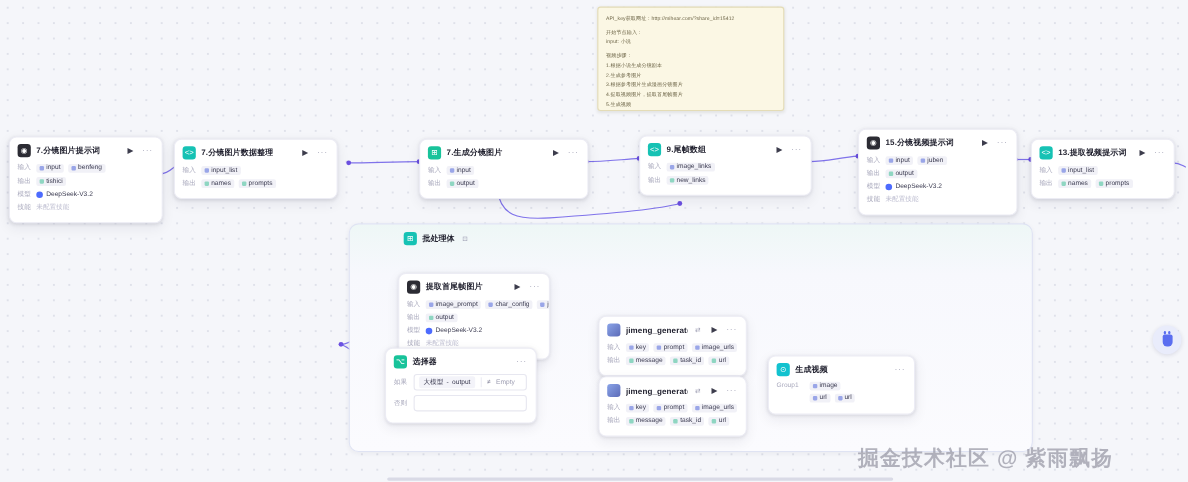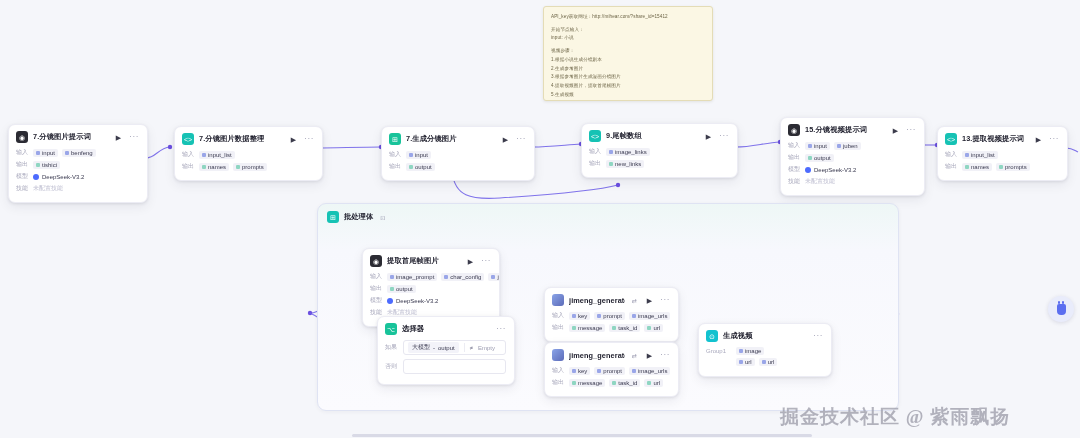--- a/index.html
+++ b/index.html
@@ -51,20 +51,21 @@
   .chip.s .cico{background:#8fd6c2;}
   .model-chip{display:inline-flex;align-items:center;gap:3px;font-size:6px;color:#3a3a50;}
   .ds-logo{width:6px;height:6px;border-radius:50%;background:#4d6bfe;flex:0 0 auto;}
   .muted{font-size:6px;color:#bdbdd0;}
   
   #group{
     position:absolute;left:317px;top:203px;width:580px;height:206px;
     border-radius:9px;border:1px solid #dfe3f3;
     background:linear-gradient(180deg,#eef7f6 0%,#f7f8fd 46px,#fbfbfe 100%);
     box-shadow:0 1px 4px rgba(32,34,60,.05);
+    padding-left:40px;
   }
   #group .g-head{display:flex;align-items:center;gap:5px;padding:7px 0 0 9px;}
   #group .g-title{font-size:7.3px;font-weight:bold;color:#1d1d2b;}
   
   #note{
     position:absolute;left:543px;top:6px;width:170px;height:95px;
     background:#fbf7e4;border:1px solid #e4dcb6;border-radius:3px;
     box-shadow:0 1px 3px rgba(60,55,20,.10);
     padding:6px 7px;box-sizing:border-box;overflow:hidden;
   }
@@ -92,21 +93,21 @@
     background:#e9ecfb;display:flex;align-items:center;justify-content:center;
     box-shadow:0 1px 4px rgba(40,44,90,.14);
   }
   #fab .plug{width:9px;height:11px;background:#5b6ef0;border-radius:2px 2px 4px 4px;position:relative;}
   #fab .plug:before,#fab .plug:after{content:"";position:absolute;top:-3px;width:2px;height:3px;background:#5b6ef0;border-radius:1px;}
   #fab .plug:before{left:1.5px;} #fab .plug:after{right:1.5px;}
   
   #watermark{
     position:absolute;left:780px;top:404px;
     font-size:19px;color:#9b9ba8;opacity:.75;font-weight:bold;
-    font-family:Liberation Serif, serif;white-space:nowrap;letter-spacing:1px;
+    font-family:Liberation Sans, sans-serif;white-space:nowrap;letter-spacing:1px;
   }
   #scrollbar{position:absolute;left:352px;bottom:1px;width:460px;height:3px;border-radius:2px;background:#d9dae6;}
 </style>
 </head>
 <body>
 
 <div id="canvas">
 
   <svg id="wires">
     <path class="wire" d="M146 158 C 156 158, 158 148, 170 147"></path>
@@ -203,21 +204,21 @@
             <span>DeepSeek-V3.2</span>
           </span>
       </div>
       <div class="row">
         <span class="row-lab">技能</span>
         <span class="muted">未配置技能</span>
       </div>
     </div>
   </div>
 
-  <div class="node" id="n7" style="left:174px;top:126px;width:147px;">
+  <div class="node" id="n7" style="left:158px;top:126px;width:147px;">
     <div class="node-head">
       <span class="nh-icon ic-teal">&lt;&gt;</span>
       <span class="nh-title">7.分镜图片数据整理</span>
       <span class="nh-sp"></span>
       <span class="nh-run">▶</span>
       <span class="nh-more">···</span>
     </div>
     <div class="node-body">
       <div class="row">
         <span class="row-lab">输入</span>
@@ -408,21 +409,21 @@
               <span>DeepSeek-V3.2</span>
             </span>
         </div>
         <div class="row">
           <span class="row-lab">技能</span>
           <span class="muted">未配置技能</span>
         </div>
       </div>
     </div>
 
-    <div class="node" style="left:59px;top:112px;width:136px;">
+    <div class="node" style="left:32px;top:112px;width:136px;">
       <div class="node-head">
         <span class="nh-icon ic-green">⌥</span>
         <span class="nh-title">选择器</span>
         <span class="nh-sp"></span>
         <span class="nh-more">···</span>
       </div>
       <div class="node-body">
         <div class="sel-row">
           <span class="sel-lab">如果</span>
           <span class="sel-box">

